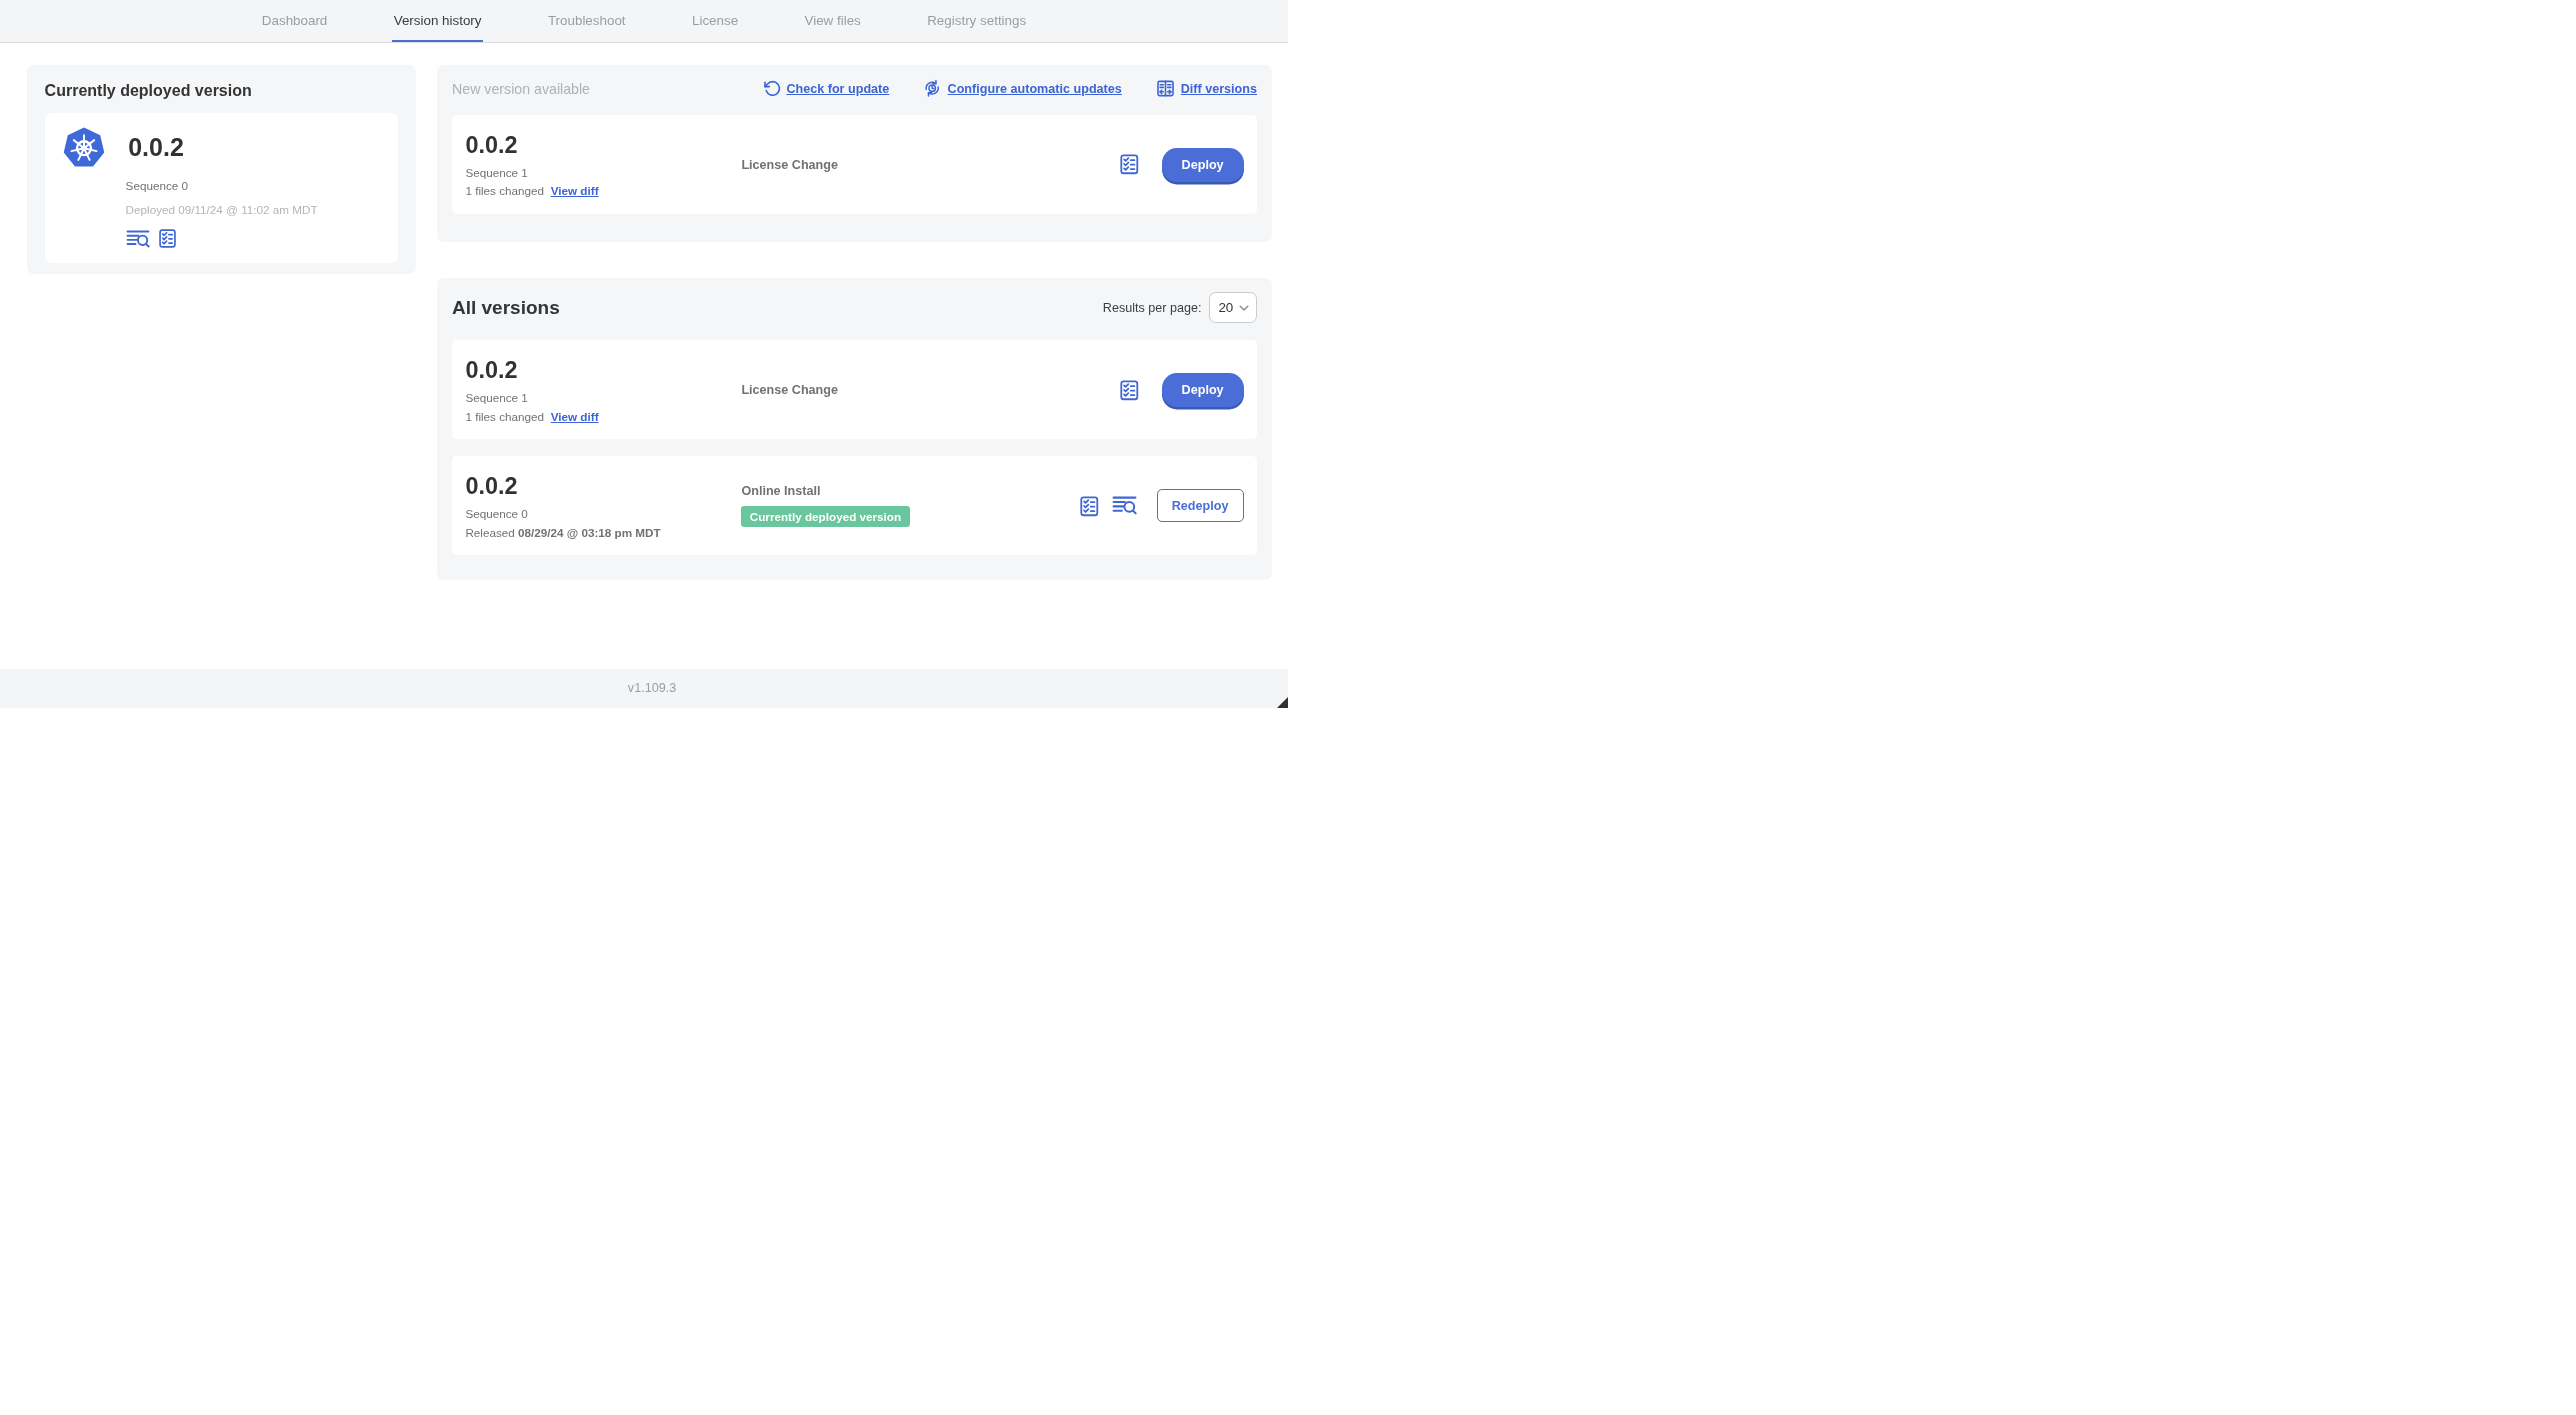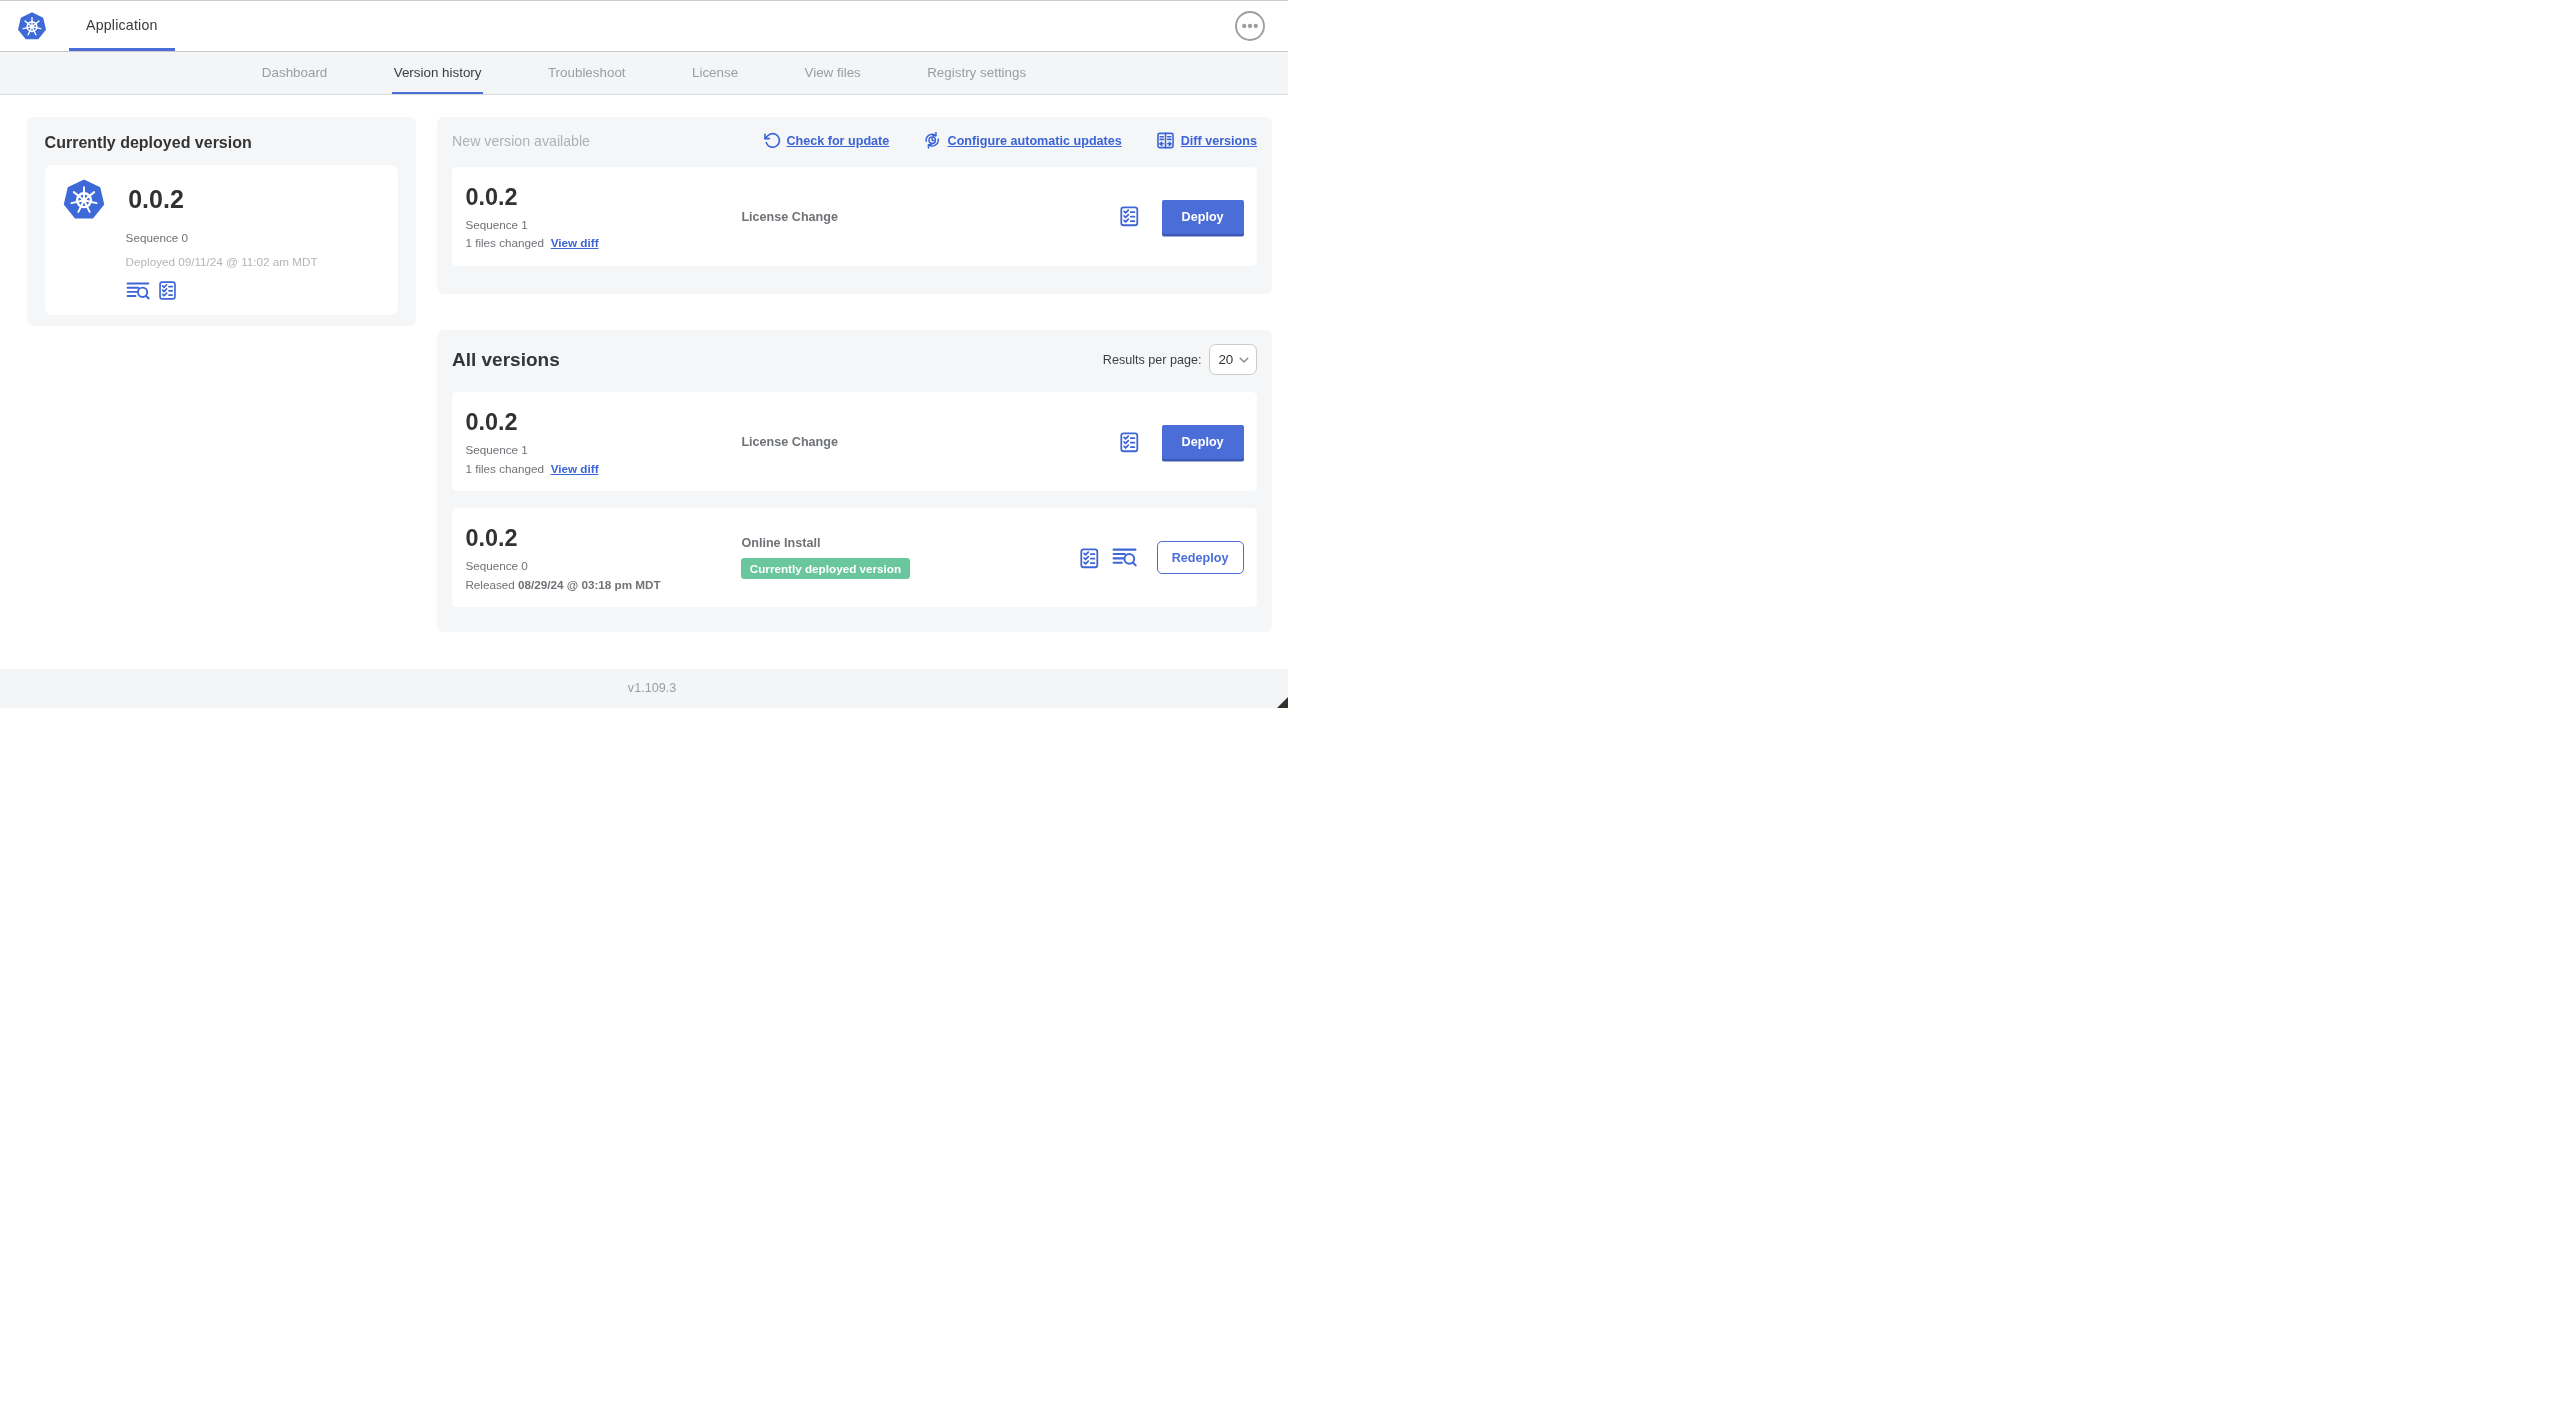--- a/index.html
+++ b/index.html
@@ -57,21 +57,21 @@
   .vr-version { font-size:23.4px; font-weight:700; color:#303234; }
   .vr-seq { font-size:11.7px; color:#6f7276; margin-top:6.7px; }
   .vr-line3 { font-size:11.7px; color:#6f7276; margin-top:5.9px; }
   .view-diff { color:#3b64d6; font-weight:600; text-decoration:underline; margin-left:6.7px; cursor:pointer; }
   .vr-date b { font-weight:700; }
   .vr-mid { flex:1; }
   .vr-source { font-size:12.6px; font-weight:600; color:#6f7276; }
   .vr-badge { display:inline-block; margin-top:7.5px; background:#69c69d; color:#fff; font-size:11.7px;
               font-weight:600; padding:4.2px 8.4px; border-radius:3.3px; }
   .vr-right { display:flex; align-items:center; gap:11.7px; }
-  .btn-deploy { margin-left:9.2px; background:#4a6dd8; color:#fff; border:none; border-radius:2px;
+  .btn-deploy { margin-left:9.2px; background:#4a6dd8; color:#fff; border:none; border-radius:15px;
                 font-family:inherit; font-size:12.6px; font-weight:700; padding:10px 20px; cursor:pointer;
                 box-shadow:0 2.5px 0 #3c59b4; }
   .btn-redeploy { margin-left:7.5px; background:#fff; color:#4a6dd8; border:1.3px solid #4a6dd8;
                   border-radius:5px; font-family:inherit; font-size:12.6px; font-weight:700;
                   padding:8.4px 14.2px; cursor:pointer; }
 
   
   .av-panel { margin-top:36px; padding:14.2px 15px 25px; }
   .av-title { font-size:19px; font-weight:700; color:#333538; }
   .rpp { display:flex; align-items:center; gap:7.5px; }
@@ -154,40 +154,20 @@
       <circle cx="27.2" cy="20" r="2.7" fill="#9b9fa3"></circle>
     </g>
     <g id="ic-chevron" fill="none" stroke="#8a8d90" stroke-width="1.8" stroke-linecap="round" stroke-linejoin="round">
       <polyline points="1.5,1.5 6,6 10.5,1.5"></polyline>
     </g>
   </defs>
 </svg>
 
 <div class="app">
 
-  <div class="header">
-    <div class="logo-wrap">
-      <span>
-        <svg width="30" height="29" viewBox="0 0 100 97">
-            <use href="#k8s-logo"></use>
-          </svg>
-      </span>
-    </div>
-    <div class="app-title-tab">
-      <span class="app-title">Application</span>
-    </div>
-    <div class="header-spacer"></div>
-    <button class="menu-btn">
-      <span>
-        <svg width="32" height="32" viewBox="0 0 40 40">
-            <use href="#ic-ellipsis"></use>
-          </svg>
-      </span>
-    </button>
-  </div>
 
   <div class="tabbar">
     <div class="tab">Dashboard</div>
     <div class="tab active">Version history</div>
     <div class="tab">Troubleshoot</div>
     <div class="tab">License</div>
     <div class="tab">View files</div>
     <div class="tab">Registry settings</div>
   </div>
 

